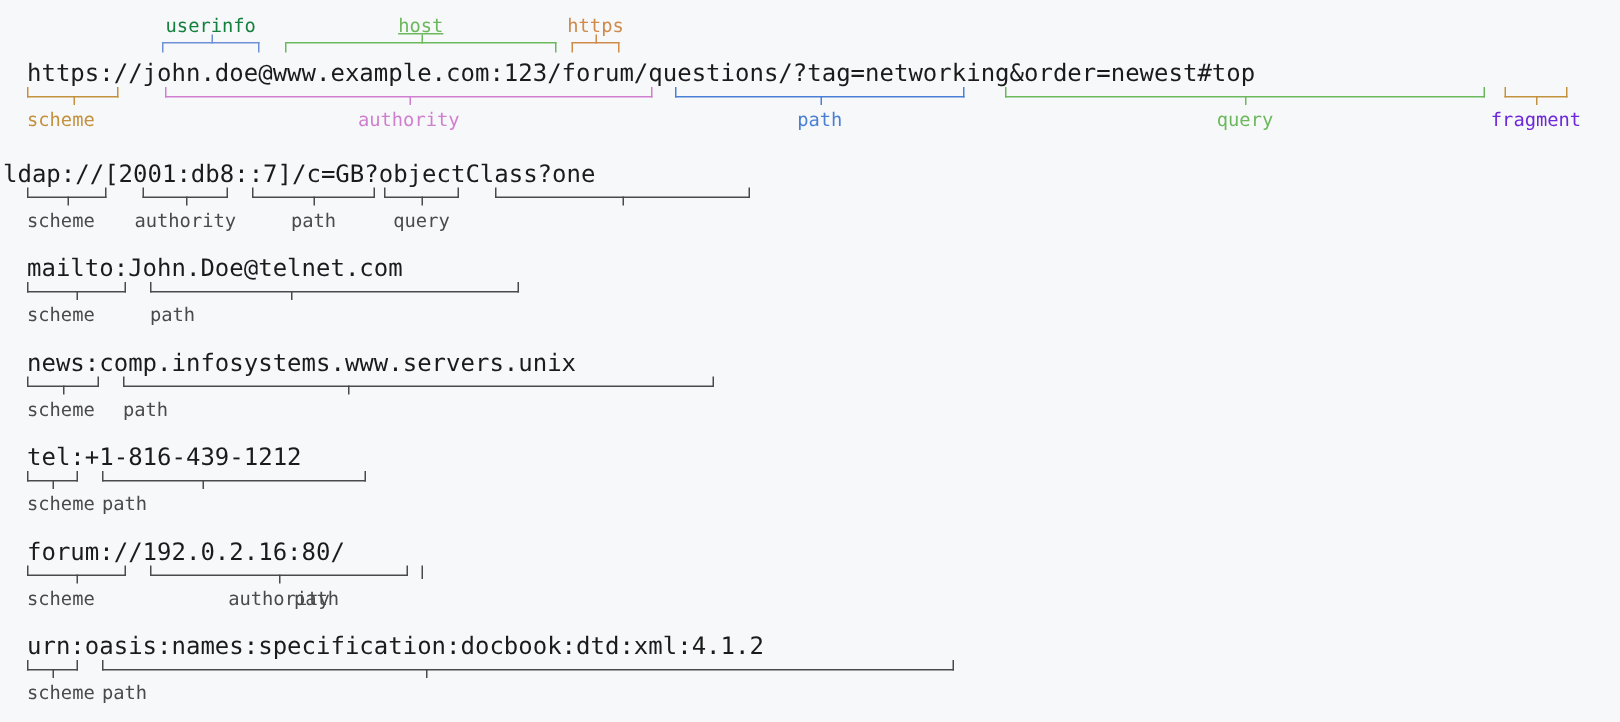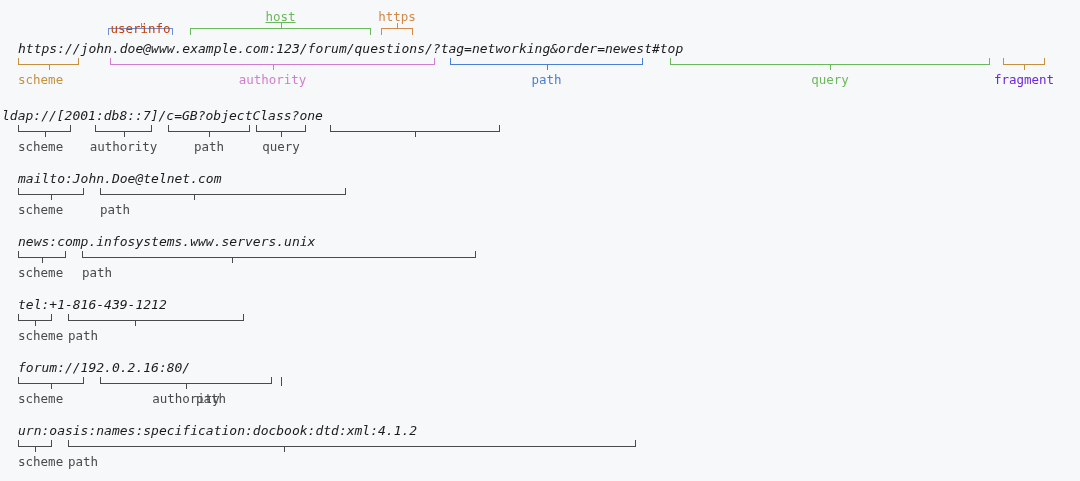--- a/index.html
+++ b/index.html
@@ -28,25 +28,24 @@
     position: absolute;
     left: 0;
     width: 1080px;
   }
 
   
   .uri-text {
     position: absolute;
     white-space: pre;
     font-family: "DejaVu Sans Mono", "Liberation Mono", monospace;
-    font-size: 13px;
+    font-size: 16px;
     line-height: 15px;
     letter-spacing: 0px;
     color: #1b1b1b;
-    font-style: italic;
   }
 
   
   .bracket {
     position: absolute;
     box-sizing: border-box;
     height: 7px;
   }
   .bracket.below {
     border-left: 1.4px solid currentColor;
@@ -89,21 +88,21 @@
 </style>
 </head>
 <body>
 
 <div id="diagram">
     <div class="row" style="top: 0px;">
       <div class="uri-text" style="left: 18px; top: 41px;">https://john.doe@www.example.com:123/forum/questions/?tag=networking&amp;order=newest#top</div>
       <div class="bracket above" style="left: 108px; width: 65px; top: 28px; color: rgb(111, 143, 214);">
         <span class="stem"></span>
       </div>
-      <div class="label centered" style="left: 140.5px; top: 10px; color: #c2410c; margin-top: 12px;">userinfo</div>
+      <div class="label centered" style="left: 140.5px; top: 10px; color: #15803d;">userinfo</div>
       <div class="bracket above" style="left: 190px; width: 181px; top: 28px; color: rgb(108, 184, 92);">
         <span class="stem"></span>
       </div>
       <div class="label centered" style="left: 280.5px; top: 10px; color: rgb(108, 184, 92); text-decoration: underline;">host</div>
       <div class="bracket above" style="left: 381px; width: 32px; top: 28px; color: rgb(208, 138, 74);">
         <span class="stem"></span>
       </div>
       <div class="label centered" style="left: 397px; top: 10px; color: rgb(208, 138, 74);">https</div>
       <div class="bracket below" style="left: 18px; width: 61px; top: 58px; color: rgb(196, 145, 63);">
         <span class="stem"></span>

